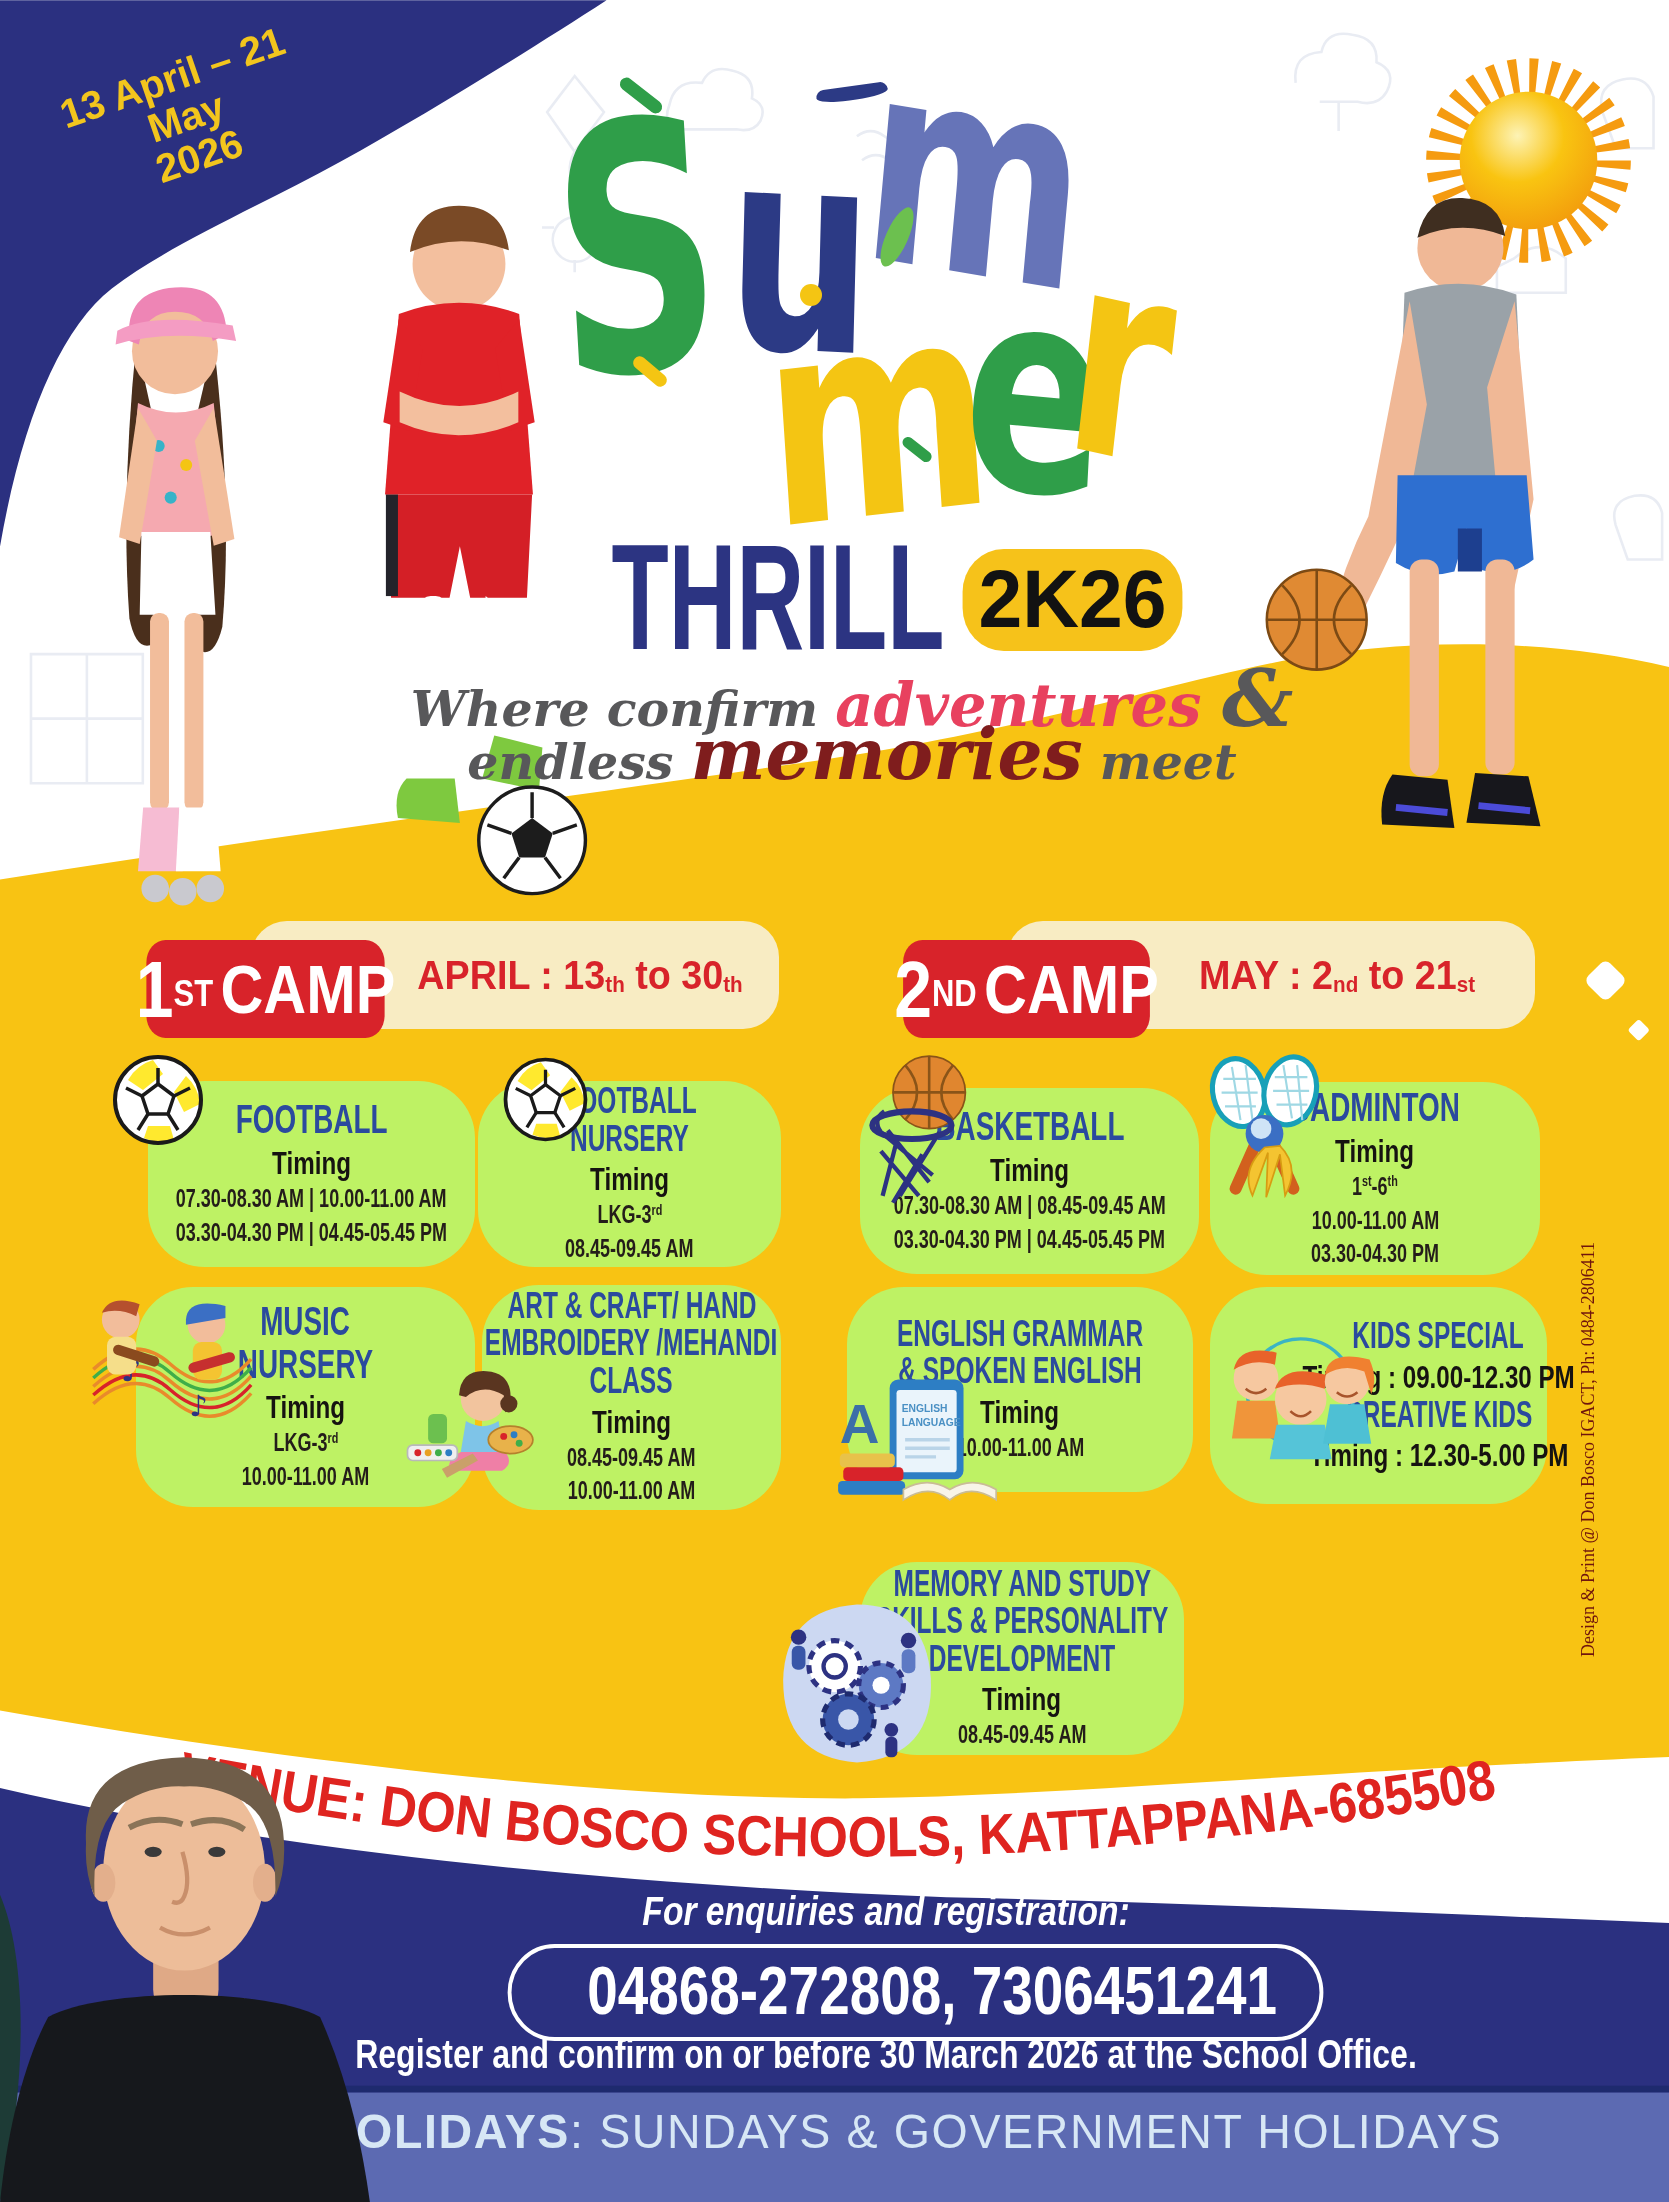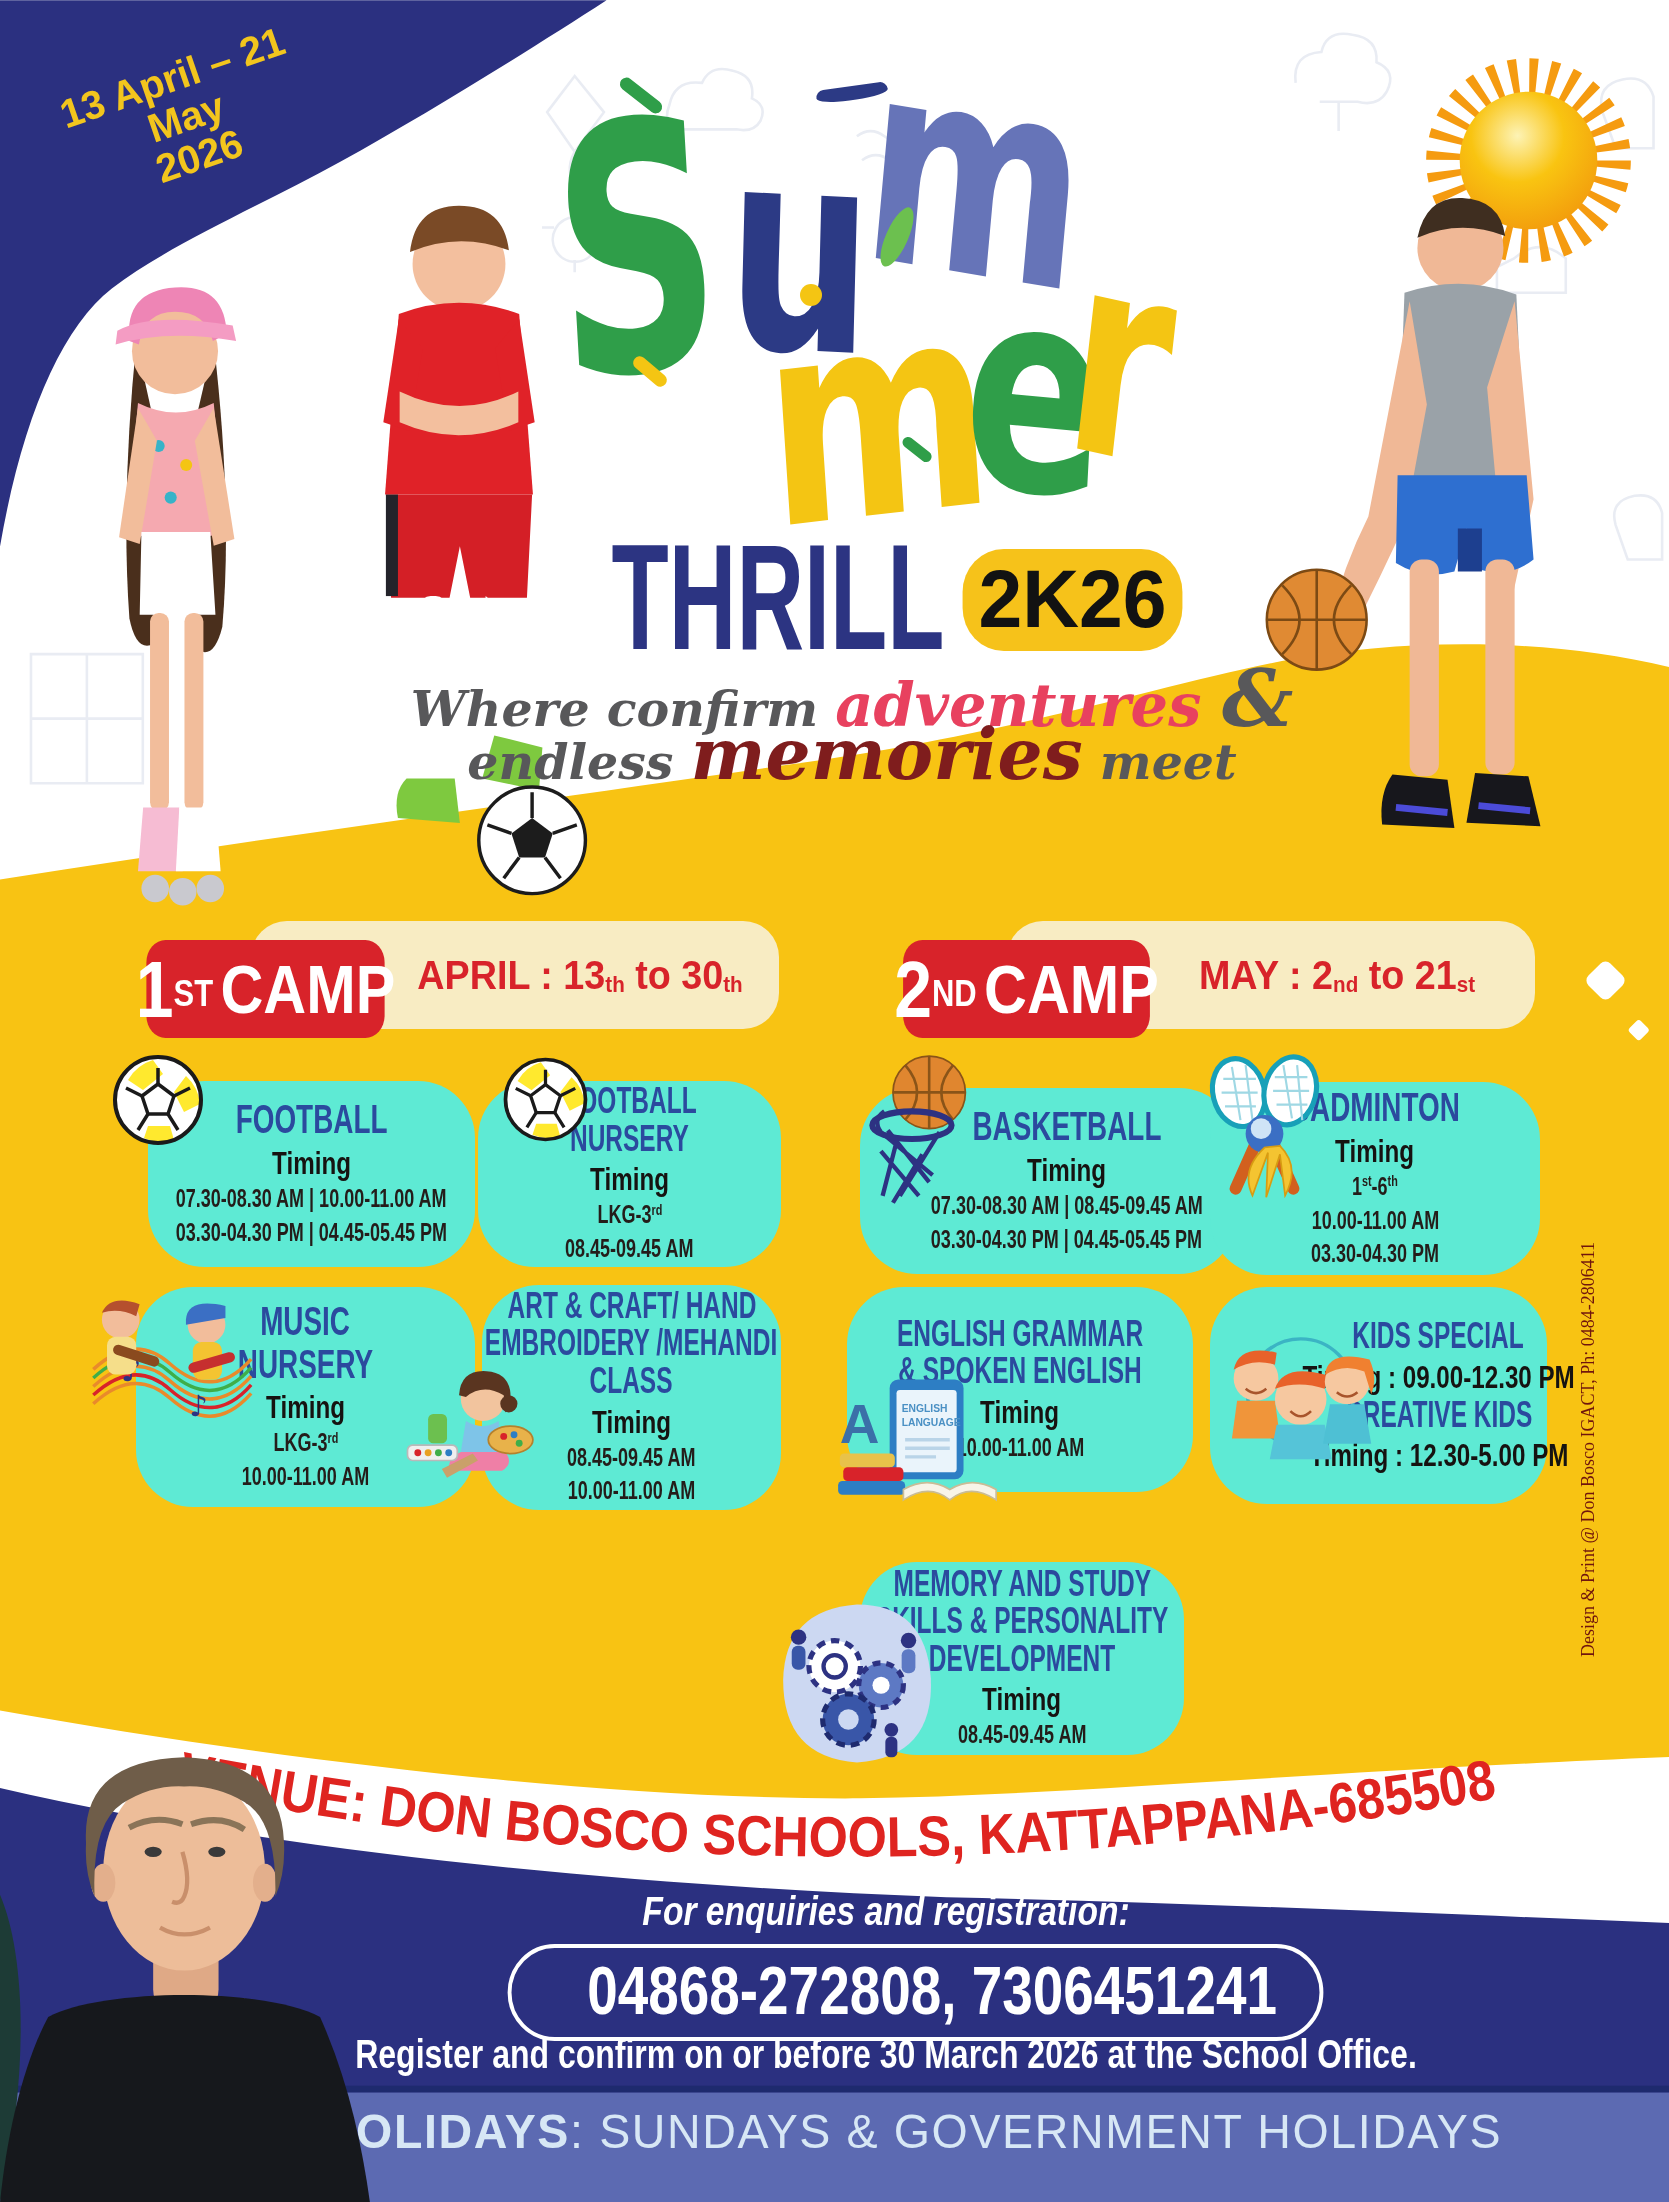--- a/index.html
+++ b/index.html
@@ -50,30 +50,30 @@
   .b1{left:127px;width:277px;} .b2{left:883px;width:287px;}
   .campbadge .n{font-size:79px;font-weight:bold;line-height:1;}
   .campbadge sup{font-size:36px;font-weight:bold;vertical-align:top;line-height:1;position:relative;top:5.2px;margin-right:8.6px;}
   .campbadge .w{font-size:69px;font-weight:bold;line-height:1;}
   .campdates{position:absolute;top:921px;width:382px;height:108px;line-height:108px;text-align:center;
     color:#d8232a;font-weight:bold;font-size:41px;z-index:3;white-space:nowrap;transform:scaleX(.92);transform-origin:center;}
   .d1{left:389px;} .d2{left:1146px;}
   .campdates sup{font-size:22.4px;vertical-align:top;position:relative;top:10.3px;}
 
   
-  .card{position:absolute;background:#5eead4;border-radius:57px;z-index:2;display:flex;flex-direction:column;
+  .card{position:absolute;background:#bef264;border-radius:57px;z-index:2;display:flex;flex-direction:column;
     justify-content:center;align-items:center;text-align:center;}
   .ct{color:#2b4a9e;font-weight:bold;font-size:41px;line-height:1.04;transform:scaleX(.68);transform-origin:center;white-space:nowrap;}
   .ct.sm{font-size:36px;}
   .tl{color:#161311;font-weight:bold;font-size:31px;margin-top:5.2px;transform:scaleX(.78);transform-origin:center;white-space:nowrap;}
   .tline{color:#241d1a;font-weight:bold;font-size:25px;line-height:1.35;transform:scaleX(.72);transform-origin:center;white-space:nowrap;}
   .tline sup,.tl sup{font-size:60%;vertical-align:top;position:relative;top:1.7px;}
   .c-football{left:148px;top:1081px;width:327px;height:186px;}
   .c-nursery{left:478px;top:1081px;width:303px;height:186px;}
-  .c-basket{left:860px;top:1088px;width:339px;height:186px;padding-left:37px;}
+  .c-basket{left:860px;top:1088px;width:339px;height:186px;}
   .c-badminton{left:1210px;top:1082px;width:330px;height:193px;}
   .c-music{left:136px;top:1287px;width:339px;height:220px;}
   .c-art{left:482px;top:1285px;width:299px;height:225px;}
   .c-english{left:847px;top:1287px;width:346px;height:205px;}
   .c-kids{left:1210px;top:1287px;width:337px;height:217px;padding-left:120px;box-sizing:border-box;}
   .c-memory{left:860px;top:1562px;width:324px;height:193px;}
   .icon{position:absolute;z-index:3;}
 
   
   .venue-svg{position:absolute;left:0;top:1704px;z-index:4;}

